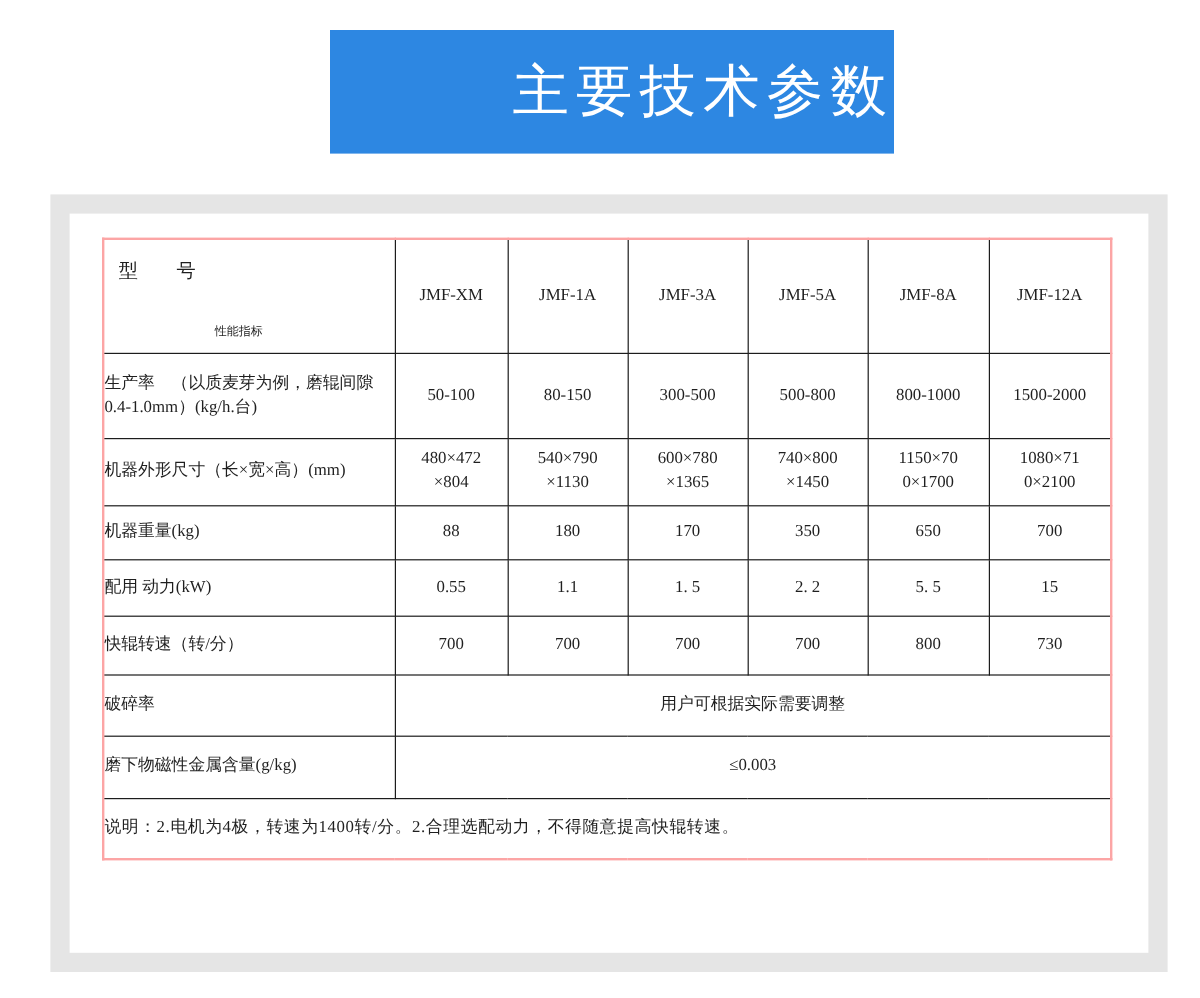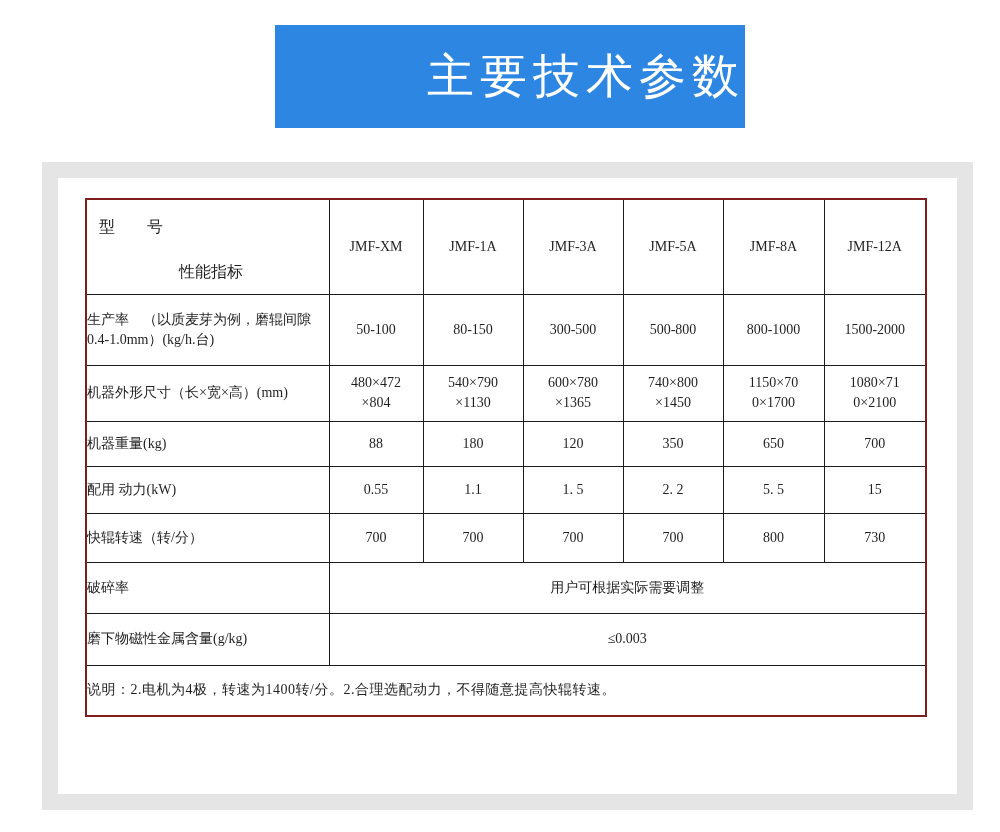--- a/index.html
+++ b/index.html
@@ -52,21 +52,21 @@
     background: #ffffff;
     box-sizing: border-box;
     padding: 20px 0 0 27px;
   }
 
   
   table.spec {
     border-collapse: collapse;
     table-layout: fixed;
     width: 840px;
-    border: 2px solid #7f1d1d;
+    border: 2px solid #fca5a5;
   }
   table.spec th,
   table.spec td {
     border: 1px solid #1c1c1c;
     padding: 0;
     font-weight: normal;
     font-size: 14px;
     line-height: 1.4;
     vertical-align: middle;
     overflow: hidden;
@@ -86,21 +86,21 @@
   .corner-top {
     position: absolute;
     top: 16px;
     left: 12px;
     font-size: 16px;
   }
   .corner-bottom {
     position: absolute;
     bottom: 10px;
     left: 92px;
-    font-size: 16px;
+    font-size: 10px;
   }
 
   
   td.dims { line-height: 26px; font-size: 14px; }
   td.dims .dim-line { display: block; text-align: center; }
 
   
   td.raised { vertical-align: top; padding-top: 3px; margin-left: 36px; }
 
   td.merged { text-align: center; font-size: 15px; }
@@ -180,21 +180,21 @@
         <td class="val dims">
           <span class="dim-line">1080×71</span>
           <span class="dim-line">0×2100</span>
         </td>
       </tr>
 
       <tr style="height:45px">
         <td class="label">机器重量(kg)</td>
         <td class="val raised">88</td>
         <td class="val">180</td>
-        <td class="val">120</td>
+        <td class="val">170</td>
         <td class="val">350</td>
         <td class="val">650</td>
         <td class="val">700</td>
       </tr>
 
       <tr style="height:47px">
         <td class="label">配用 动力(kW)</td>
         <td class="val raised">0.55</td>
         <td class="val">1.1</td>
         <td class="val">1. 5</td>

